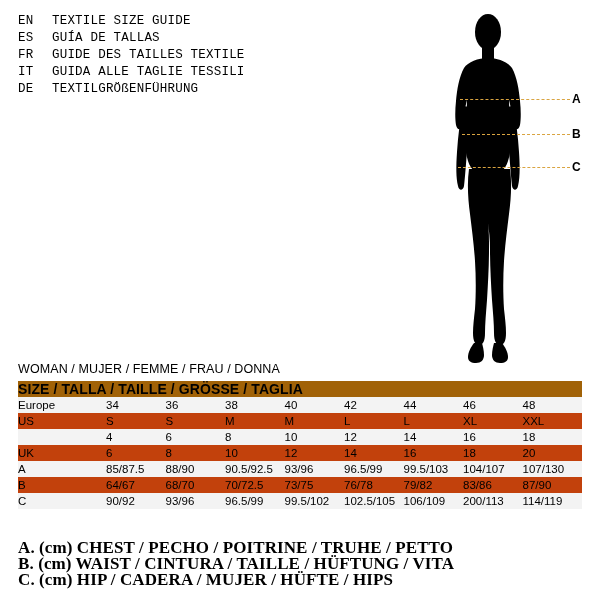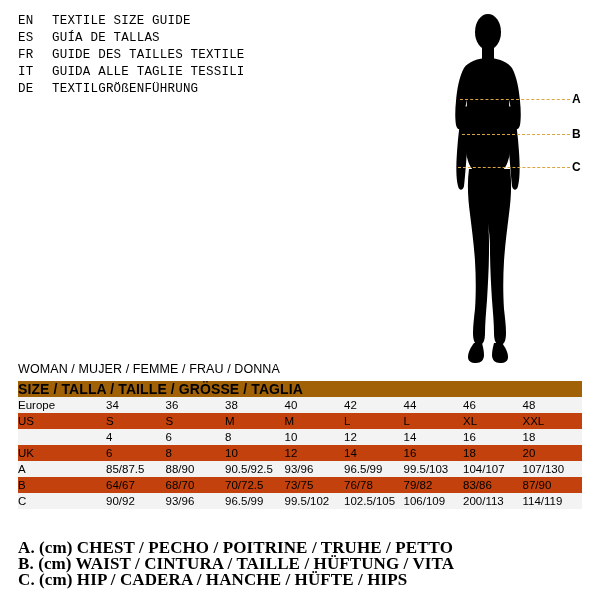--- a/index.html
+++ b/index.html
@@ -319,16 +319,16 @@
           <td class="val-cell">200/113</td>
           <td class="val-cell">114/119</td>
         </tr>
       </tbody>
     </table>
   </div>
 
   <div class="legend">
     <div class="legend-row">A. (cm) CHEST / PECHO / POITRINE / TRUHE / PETTO</div>
     <div class="legend-row">B. (cm) WAIST / CINTURA / TAILLE / HÜFTUNG / VITA</div>
-    <div class="legend-row">C. (cm) HIP / CADERA / HANCHE / HÜFTE / HIPS</div>
+    <div class="legend-row">C. (cm) HIP / CADERA / MUJER / HÜFTE / HIPS</div>
   </div>
 
 </div>
 
 </body></html>

